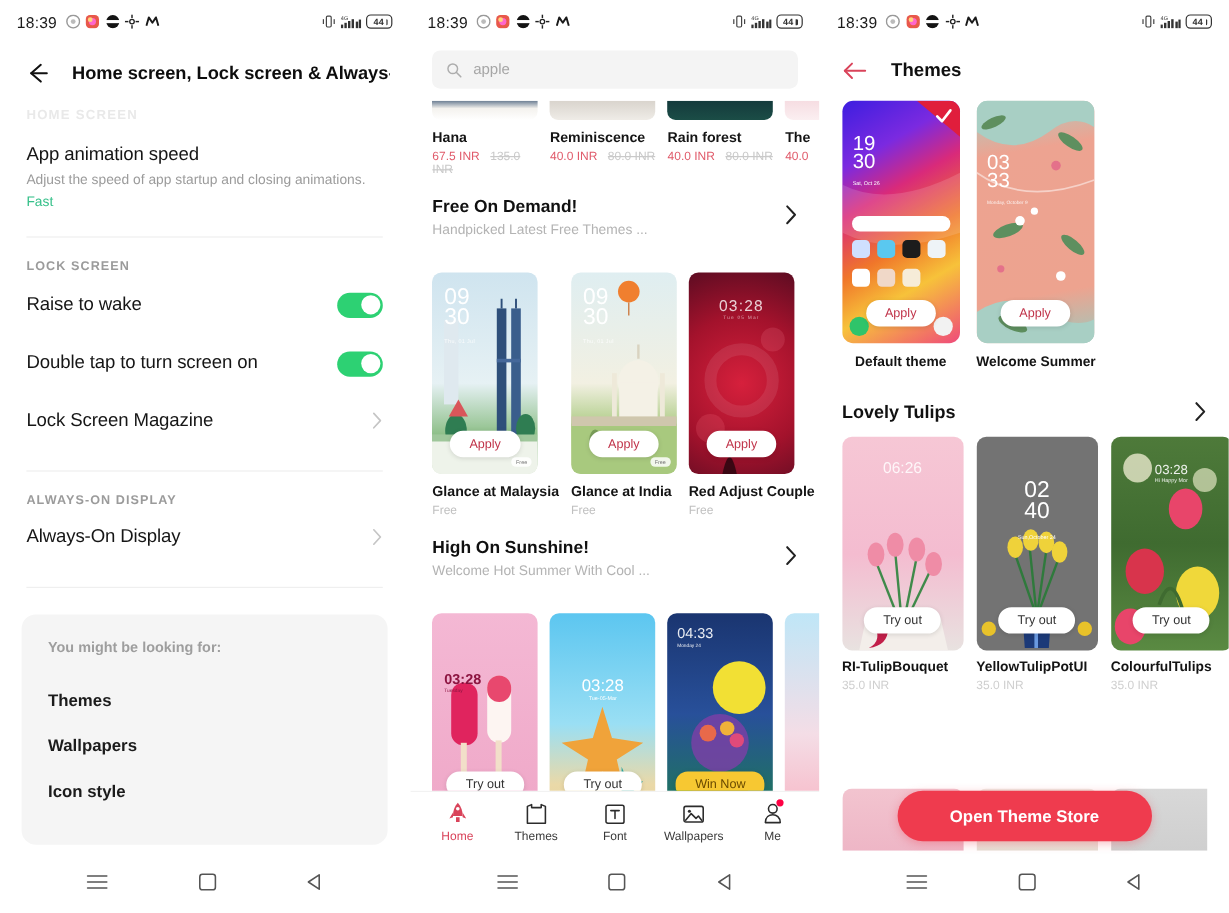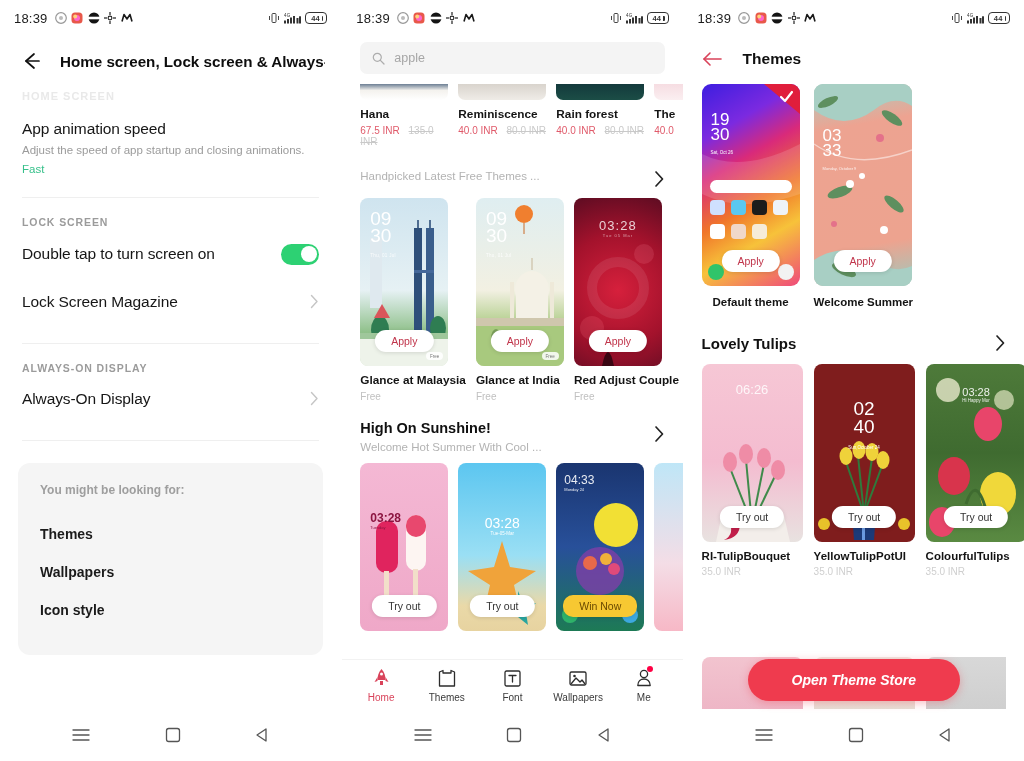--- a/index.html
+++ b/index.html
@@ -117,21 +117,21 @@
   .card-free { font-size: 10px; color: #c0c0c0; margin-top: 4px; }
 
   .sec-head {
     display: flex; align-items: flex-start; padding: 18px 18px 10px 18px;
   }
   .sec-head-txt { flex: 1; }
   .sec-title { font-size: 14.5px; font-weight: bold; color: #101010; }
   .sec-sub { font-size: 11.5px; color: #b3b3b3; margin-top: 5px; }
   .sec-chev { width: 11px; height: 18px; margin-top: 5px; }
 
-  .tall { height: 168px; border-radius: 8px; overflow: hidden; position: relative; }
+  .tall { height: 168px; border-radius: 8px; overflow: hidden; position: relative; margin-top: 19px; }
   .lockclock {
     position: absolute; left: 10px; top: 12px; color: #fff;
     font-size: 19px; line-height: 17px; font-weight: 300;
   }
   .lockclock small { display: block; font-size: 4.5px; opacity: .85; margin-top: 3px; letter-spacing:.3px;}
   .pill {
     position: absolute; left: 50%; transform: translateX(-50%);
     bottom: 14px; background: #fff; border-radius: 14px;
     padding: 5px 16px; font-size: 10.5px; color: #c0344a; font-weight: 500;
     box-shadow: 0 1px 4px rgba(0,0,0,.12); white-space: nowrap;
@@ -183,21 +183,20 @@
   .tulip-thumb { width: 101px; height: 178px; border-radius: 8px; overflow: hidden; position: relative; padding-left: 43px; }
   .tulip-name { font-size: 11.5px; font-weight: bold; color: #131313; margin-top: 8px; white-space: nowrap; }
   .tulip-price { font-size: 10px; color: #cfcfcf; margin-top: 4px; }
   .store-btn {
     position: absolute; left: 50%; transform: translateX(-50%);
     bottom: 60px; width: 212px; height: 42px;
     background: #ef3b4e; border-radius: 21px;
     display: flex; align-items: center; justify-content: center;
     color: #fff; font-size: 14px; font-weight: bold;
     box-shadow: 0 2px 8px rgba(239,59,78,.35);
-    font-style: italic;
   }
   .peek-row {
     position: absolute; left: 18px; right: 18px; bottom: 52px; height: 52px;
     display: flex; gap: 11px; overflow: hidden;
   }
   .peek { flex: 0 0 101px; height: 52px; border-radius: 8px 8px 0 0; }
 </style>
 </head>
 <body>
 
@@ -266,20 +265,26 @@
     <div class="set-item">
       <div class="set-title">App animation speed</div>
       <div class="set-sub">Adjust the speed of app startup and closing animations.</div>
       <div class="set-value">Fast</div>
     </div>
 
     <div class="divider"></div>
 
     <div class="section-label">LOCK SCREEN</div>
 
+    <div class="row">
+      <div class="row-label">Raise to wake</div>
+      <div class="toggle on">
+          <span class="knob"></span>
+        </div>
+    </div>
 
     <div class="row">
       <div class="row-label">Double tap to turn screen on</div>
       <div class="toggle on">
           <span class="knob"></span>
         </div>
     </div>
 
     <div class="row">
       <div class="row-label">Lock Screen Magazine</div>
@@ -416,20 +421,21 @@
           <div class="thumb thumb-cut" style="background:linear-gradient(180deg,#f6dde2 0%,#fbeff1 100%)"></div>
           <div class="card-name">The</div>
           <div class="card-price">
             <span>40.0</span>
           </div>
         </div>
       </div>
 
       <div class="sec-head">
         <div class="sec-head-txt">
+          <div class="sec-title">Free On Demand!</div>
           <div class="sec-sub">Handpicked Latest Free Themes ...</div>
         </div>
         <svg class="sec-chev" viewBox="0 0 11 18">
             <path d="M2 2 L8.5 9 L2 16" fill="none" stroke="#222" stroke-width="1.7" stroke-linecap="round" stroke-linejoin="round"></path>
           </svg>
       </div>
 
       <div class="row-cards">
         <div class="card">
           <div class="thumb tall" style="background:linear-gradient(180deg,#cfe4ef 0%,#e6f1f4 55%,#8fc08a 80%,#dfe9d8 100%)">
@@ -762,21 +768,21 @@
             <path d="M26 156 q8 14 -4 20 q16 -2 16 -16" fill="#c21f4a"></path>
           </svg>
           <div style="position:absolute;left:50%;top:18px;transform:translateX(-50%);color:rgba(255,255,255,.85);font-size:13px">06:26</div>
           <div class="pill dark">Try out</div>
         </div>
         <div class="tulip-name">RI-TulipBouquet</div>
         <div class="tulip-price">35.0 INR</div>
       </div>
 
       <div class="tulip-card">
-        <div class="tulip-thumb" style="background:#7f1d1d">
+        <div class="tulip-thumb" style="background:#737373">
           <svg width="101" height="178" viewBox="0 0 101 178" style="position:absolute;inset:0">
             <g stroke="#2f7a3c" stroke-width="2" fill="none">
               <path d="M50 150 L32 98"></path>
                 <path d="M50 150 L44 92"></path>
                 <path d="M50 150 L58 94"></path>
                 <path d="M50 150 L68 102"></path>
             </g>
             <g fill="#efd23a">
                 <ellipse cx="32" cy="92" rx="6.5" ry="9"></ellipse>
                 <ellipse cx="45" cy="86" rx="6.5" ry="9"></ellipse>

